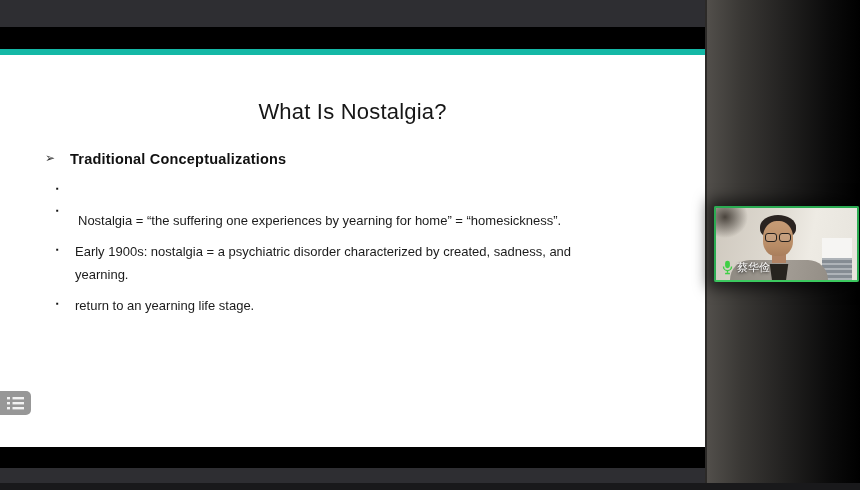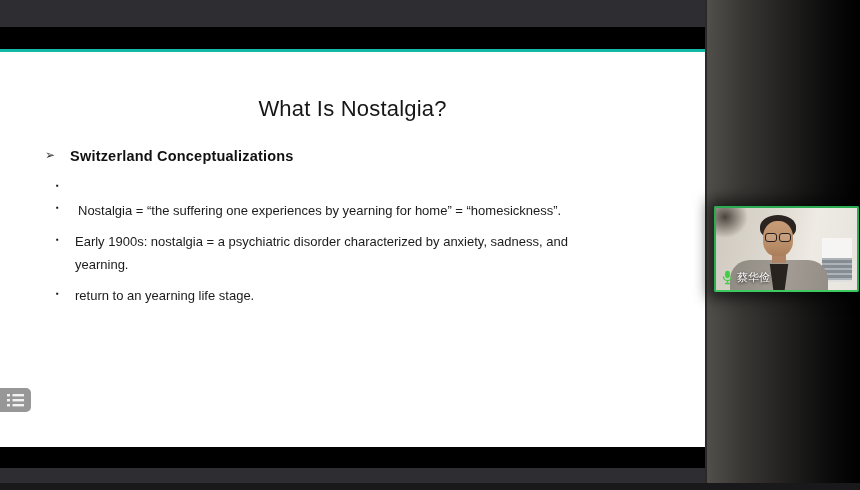--- a/index.html
+++ b/index.html
@@ -9,47 +9,47 @@
 
   
   .top-gray-bar    { position:absolute; left:0; top:0;    width:705px; height:27px; background:#2e2e32; }
   .top-black-bar   { position:absolute; left:0; top:27px; width:705px; height:22px; background:#000; }
   .bottom-black-bar{ position:absolute; left:0; top:447px; width:705px; height:21px; background:#000; }
   .bottom-gray-bar { position:absolute; left:0; top:468px; width:705px; height:15px; background:#2e2e32; }
   .bottom-strip    { position:absolute; left:0; top:483px; width:860px; height:7px;  background:#19191b; }
 
   
   .slide { position:absolute; left:0; top:49px; width:705px; height:398px;
-           background:#fff; border-top:3px solid #14b8a6; color:#1b1b1b; }
+           background:#fff; border-top:6px solid #14b8a6; color:#1b1b1b; }
   .slide-title { position:absolute; left:0; top:44px; width:705px; text-align:center;
                  font-size:22px; letter-spacing:.2px; color:#161616; }
   .section-row { position:absolute; left:45px; top:96px; display:flex; align-items:center; }
   .section-marker { font-size:12px; color:#333; margin-right:15px; transform:translateY(-1px); }
   .section-heading { font-size:14.5px; font-weight:bold; color:#111; letter-spacing:.2px; }
   .bullets { position:absolute; left:56px; top:124px; width:610px; }
   .bullet { display:flex; margin-bottom:8px; }
   .bullet-marker { width:19px; font-size:8px; color:#111; padding-top:5px; flex:none; }
   .bullet-text { flex:1; }
   .line { font-size:13px; line-height:23px; white-space:pre; color:#1b1b1b; }
-  .continuation { margin-top:1px; margin-left:3px; }
+  .continuation { margin-top:8px; margin-left:3px; }
 
   
   .panel-toggle { position:absolute; left:-5px; top:336px; width:36px; height:24px;
                   background:rgba(142,142,142,.92); border-radius:5px; border:none;
                   display:flex; align-items:center; justify-content:flex-end;
                   padding-right:7px; cursor:pointer; }
   .list-icon { display:block; }
 
   
   .right-panel { position:absolute; left:705px; top:0; width:155px; height:483px;
                  background:linear-gradient(to right,#524f4b 0%,#3a3835 22%,#232221 50%,#0b0b0b 80%,#000 100%);
                  border-left:2px solid #2c2a28; }
 
   
-  .video-tile { position:absolute; left:7px; top:206px; width:145px; height:86px;
+  .video-tile { position:absolute; left:7px; top:206px; width:145px; height:76px;
                 border:2px solid #2bab52; border-bottom-color:#3cc95f; border-radius:2px;
                 overflow:hidden; cursor:pointer;
                 box-shadow:0 0 14px 7px rgba(0,0,0,.55); background:#e6e2da; }
   .video-scene { position:absolute; inset:0;
                  background:linear-gradient(100deg,#cfc9bf 0%,#ddd8cf 38%,#eeebe4 66%,#e7e4dd 100%); }
   .corner-shadow { position:absolute; left:-14px; top:-12px; width:46px; height:42px;
                    background:radial-gradient(closest-side,#4a443d 0%,rgba(74,68,61,0) 100%); }
   .window-pane { position:absolute; right:5px; top:30px; width:30px; height:44px;
                  background:linear-gradient(180deg,#f6f5f3 0 45%,#dfdfdf 45%); }
   .window-blinds { position:absolute; right:5px; top:50px; width:30px; height:22px;
@@ -81,42 +81,42 @@
 <div class="app">
 
   <div class="top-gray-bar"></div>
   <div class="top-black-bar"></div>
 
   <div class="slide">
     <div class="slide-title">What Is Nostalgia?</div>
 
     <div class="section-row">
       <span class="section-marker">➢</span>
-      <span class="section-heading">Switzerland Conceptualizations</span>
+      <span class="section-heading">Traditional Conceptualizations</span>
     </div>
 
     <div class="bullets">
 
       <div class="bullet">
         <span class="bullet-marker">▪</span>
         <div class="bullet-text">
         </div>
       </div>
 
       <div class="bullet">
         <span class="bullet-marker">▪</span>
         <div class="bullet-text">
           <div class="line continuation">Nostalgia = “the suffering one experiences by yearning for home” = “homesickness”.</div>
         </div>
       </div>
 
       <div class="bullet">
         <span class="bullet-marker">▪</span>
         <div class="bullet-text">
-          <div class="line">Early 1900s: nostalgia = a psychiatric disorder characterized by anxiety, sadness, and</div>
+          <div class="line">Early 1900s: nostalgia = a psychiatric disorder characterized by created, sadness, and</div>
           <div class="line">yearning.</div>
         </div>
       </div>
 
       <div class="bullet">
         <span class="bullet-marker">▪</span>
         <div class="bullet-text">
           <div class="line">return to an yearning life stage.</div>
         </div>
       </div>

